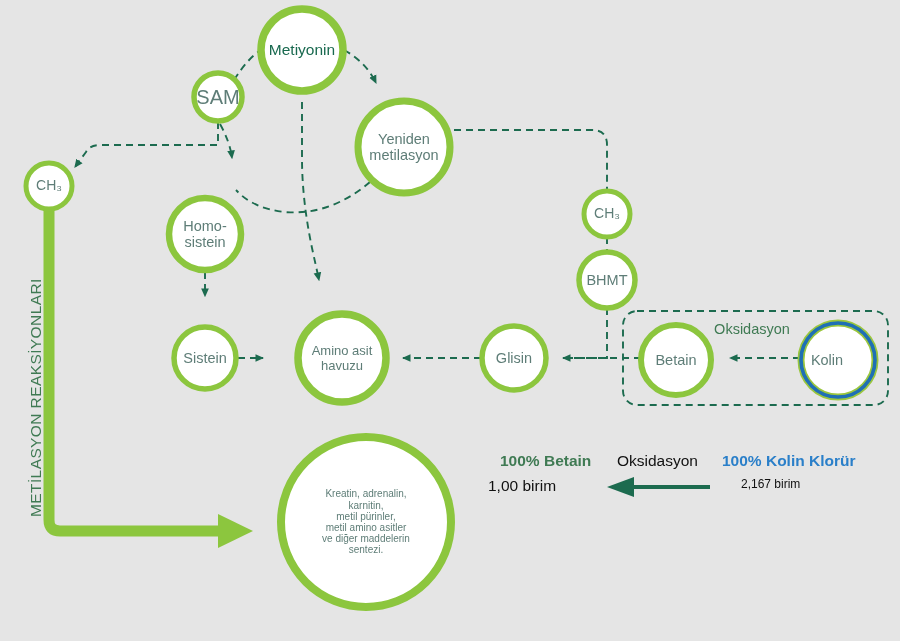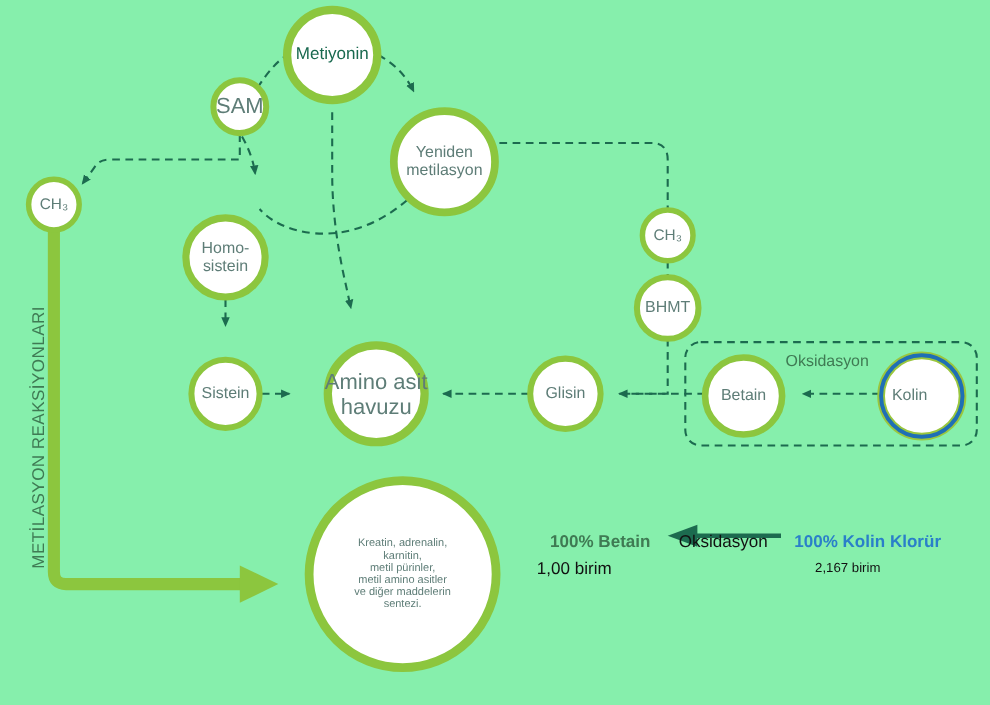--- a/index.html
+++ b/index.html
@@ -7,21 +7,21 @@
     padding: 0;
     background: #ffffff;
   }
   body {
     font-family: "Liberation Sans", sans-serif;
   }
   #canvas {
     position: relative;
     width: 900px;
     height: 641px;
-    background: #86efac;
+    background: #e5e5e5;
     overflow: hidden;
   }
   #svg-layer {
     position: absolute;
     left: 0;
     top: 0;
     width: 900px;
     height: 641px;
   }
   .node-label {
@@ -40,21 +40,20 @@
     color: #3f7a53;
     font-size: 15.5px;
     letter-spacing: 0.4px;
     transform-origin: 0 0;
     transform: rotate(-90deg);
     white-space: nowrap;
   }
   .legend-text {
     position: absolute;
     white-space: nowrap;
-    margin-top: 32px;
   }
 </style>
 </head>
 <body>
 
 <div id="canvas">
 
   <svg id="svg-layer" viewBox="0 0 900 641">
     <defs>
       <marker id="arrow-dark" viewBox="0 0 10 10" refX="8.6" refY="5" markerWidth="4.6" markerHeight="4.6" orient="auto-start-reverse">
@@ -143,21 +142,21 @@
 
   <div class="node-label" style="left:579px; top:203px; width:56px; height:22px; font-size:14px;">CH₃</div>
 
   <div class="node-label" style="left:160px; top:213px; width:90px; height:42px; font-size:14.5px;">Homo-
 sistein</div>
 
   <div class="node-label" style="left:570px; top:269px; width:74px; height:22px; font-size:14.5px;">BHMT</div>
 
   <div class="node-label" style="left:166px; top:347px; width:78px; height:22px; font-size:14.5px;">Sistein</div>
 
-  <div class="node-label" style="left:290px; top:338px; width:104px; height:42px; font-size:20px;">Amino asit
+  <div class="node-label" style="left:290px; top:338px; width:104px; height:42px; font-size:13px;">Amino asit
 havuzu</div>
 
   <div class="node-label" style="left:478px; top:347px; width:72px; height:22px; font-size:14.5px;">Glisin</div>
 
   <div class="node-label" style="left:638px; top:349px; width:76px; height:22px; font-size:14.5px;">Betain</div>
 
   <div class="node-label" style="left:804px; top:349px; width:46px; height:22px; font-size:14.5px;">Kolin</div>
 
   <div class="node-label" style="left:281px; top:455px; width:170px; height:134px; font-size:10px;">Kreatin, adrenalin,
 karnitin,

